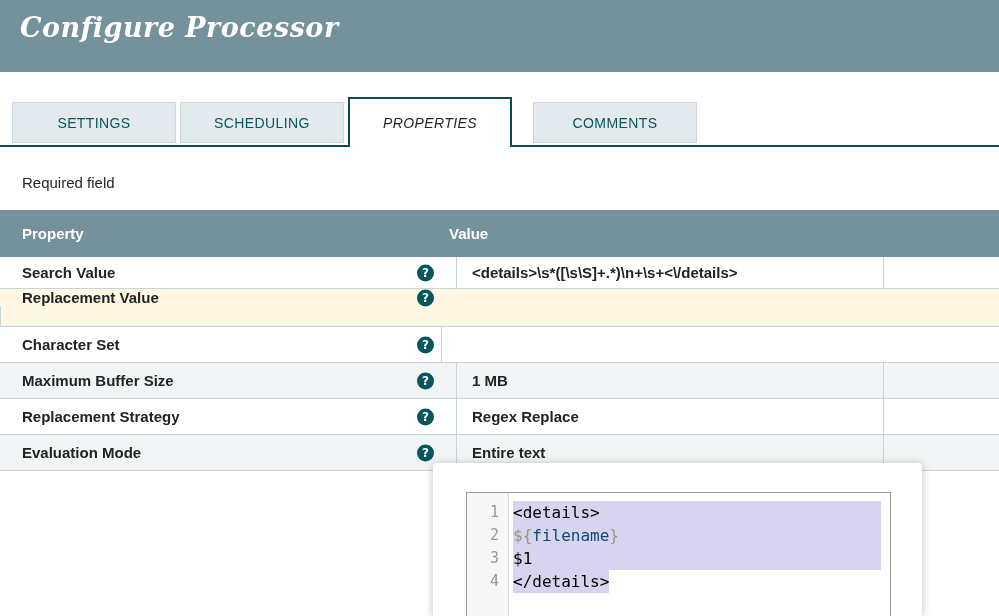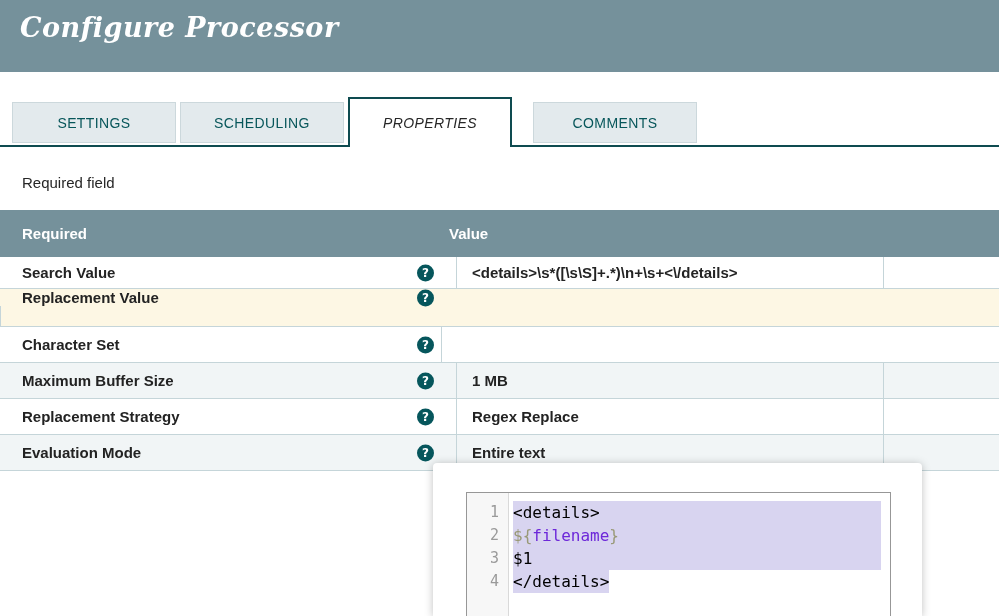--- a/index.html
+++ b/index.html
@@ -114,21 +114,21 @@
     color:#9a9a9a; font-family:"DejaVu Sans Mono", monospace; font-size:15px;
   }
   .code-area {
     flex:1; padding-top:8px;
     font-family:"DejaVu Sans Mono", monospace; font-size:16px; color:#000000;
   }
   .cline { height:23px; line-height:23px; padding-left:4px; white-space:pre; }
   .sel-full { display:inline-block; width:calc(100% - 9px); background:#d8d4f0; }
   .sel-text { display:inline-block; background:#d8d4f0; }
   .tok-bracket { color:#999977; }
-  .tok-attr    { color:#6d28d9; }
+  .tok-attr    { color:#0c4a6e; }
 </style>
 </head>
 <body>
 
 <div class="dialog-header">
   <div class="dialog-title">Configure Processor</div>
 </div>
 
 <div class="tab-strip">
   <div class="tab-baseline"></div>
@@ -143,21 +143,21 @@
   </div>
   <div class="tab tab-comments">
     <span>COMMENTS</span>
   </div>
 </div>
 
 <div class="required-label">Required field</div>
 
 <div class="prop-table">
   <div class="thead">
-    <div class="col-prop">Required</div>
+    <div class="col-prop">Property</div>
     <div class="col-val">Value</div>
     <div class="col-extra"></div>
   </div>
 
   <div class="trow h32">
     <div class="cell cell-prop">
       <span>Search Value</span>
       <span class="help">?</span>
     </div>
     <div class="cell cell-val">

